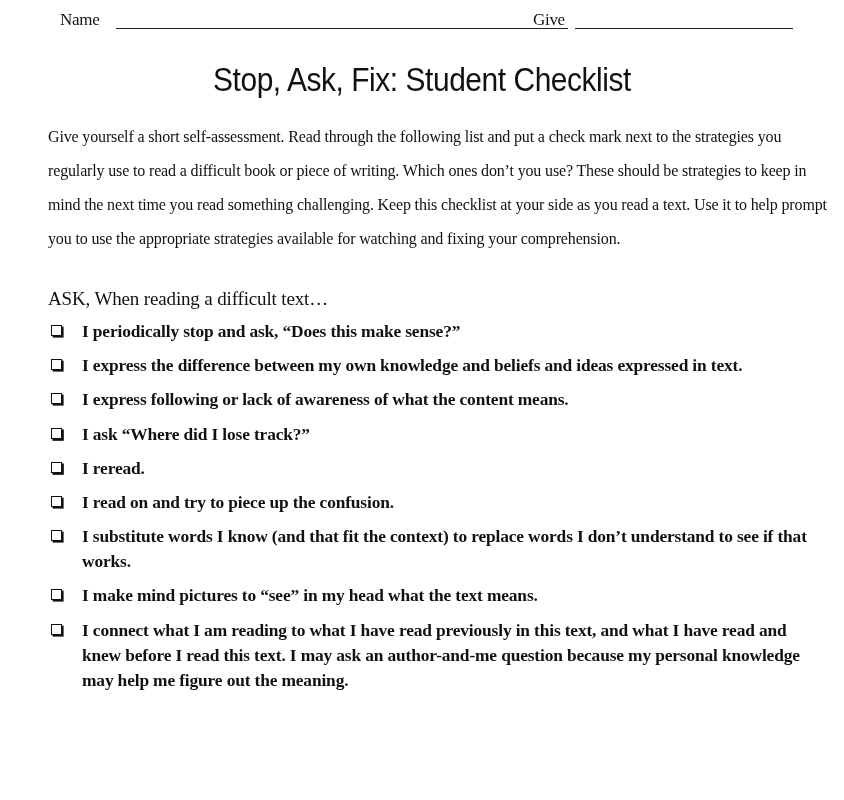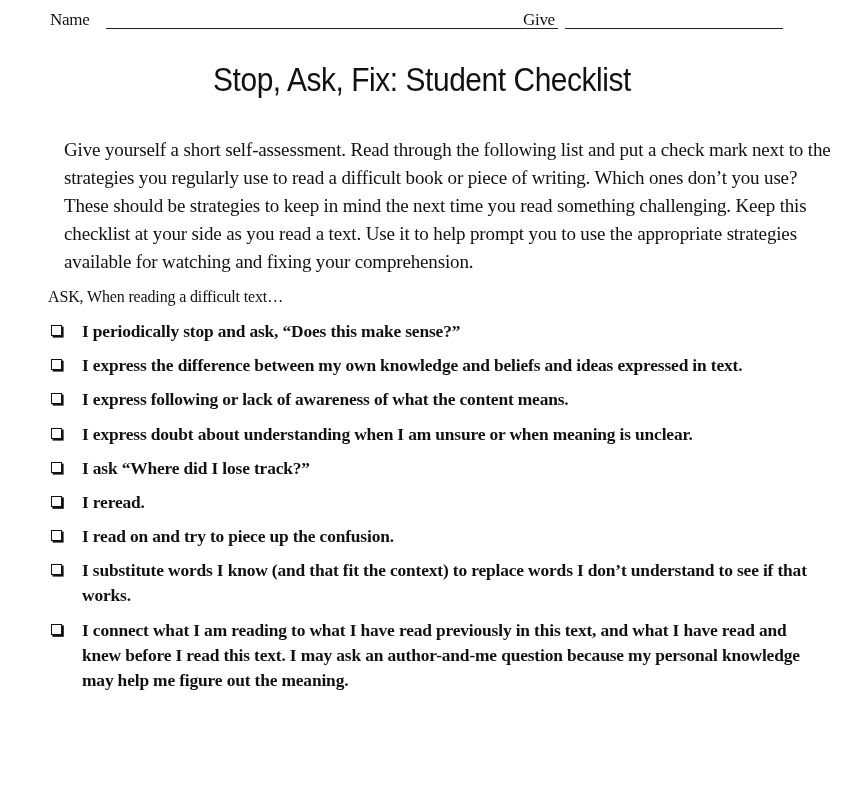--- a/index.html
+++ b/index.html
@@ -11,21 +11,21 @@
       width: 844px;
       height: 800px;
       overflow: hidden;
       position: relative;
       color: #111111;
       font-family: "Liberation Serif", "DejaVu Serif", serif;
     }
     .name-row {
       position: absolute;
       top: 6px;
-      left: 50px;
+      left: 60px;
       width: 740px;
       height: 26px;
       font-size: 17px;
       font-family: Liberation Serif, serif;
     }
     .name-label {
       position: absolute;
       left: 0;
       top: 4px;
       letter-spacing: -0.3px;
@@ -64,30 +64,30 @@
       transform: scaleX(0.88);
       transform-origin: center;
       font-weight: normal;
       margin: 0;
     }
     .intro {
       position: absolute;
       top: 120px;
       left: 48px;
       width: 780px;
-      font-size: 19px;
-      line-height: 28px;
+      font-size: 16px;
+      line-height: 34px;
       letter-spacing: -0.15px;
-      margin: 16px;
+      margin: 0;
     }
     .section-heading {
       position: absolute;
       top: 288px;
       left: 48px;
-      font-size: 16px;
+      font-size: 19px;
       letter-spacing: -0.15px;
       margin: 0;
     }
     .checklist {
       position: absolute;
       top: 319px;
       left: 48px;
       width: 780px;
       margin: 0;
       padding: 0;
@@ -139,21 +139,20 @@
   <li class="check-item">
     <span class="checkbox"></span>
     <span>I express the difference between my own knowledge and beliefs and ideas expressed in text.</span>
   </li>
   <li class="check-item">
     <span class="checkbox"></span>
     <span>I express following or lack of awareness of what the content means.</span>
   </li>
   <li class="check-item">
     <span class="checkbox"></span>
-    <span>I express doubt about understanding when I am unsure or when meaning is unclear.</span>
   </li>
   <li class="check-item">
     <span class="checkbox"></span>
     <span>I ask “Where did I lose track?”</span>
   </li>
   <li class="check-item">
     <span class="checkbox"></span>
   </li>
   <li class="check-item">
     <span class="checkbox"></span>
@@ -162,18 +161,19 @@
   <li class="check-item">
     <span class="checkbox"></span>
     <span>I read on and try to piece up the confusion.</span>
   </li>
   <li class="check-item">
     <span class="checkbox"></span>
     <span>I substitute words I know (and that fit the context) to replace words I don’t understand to see if that works.</span>
   </li>
   <li class="check-item">
     <span class="checkbox"></span>
+    <span>I make mind pictures to “see” in my head what the text means.</span>
   </li>
   <li class="check-item">
     <span class="checkbox"></span>
     <span>I connect what I am reading to what I have read previously in this text, and what I have read and knew before I read this text. I may ask an author-and-me question because my personal knowledge may help me figure out the meaning.</span>
   </li>
 </ul>
 
 </body></html>

